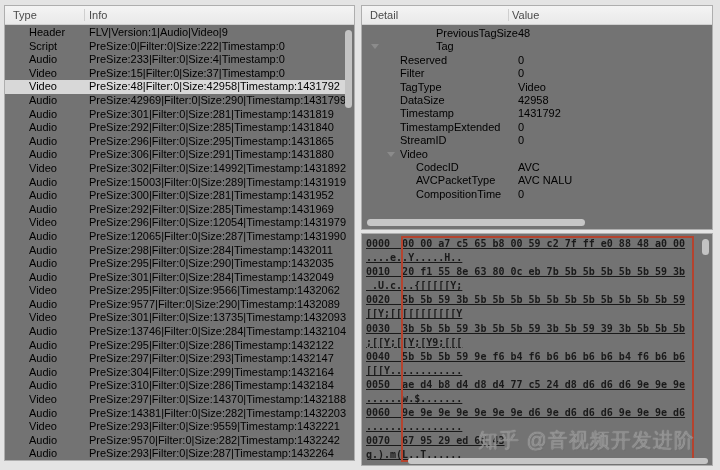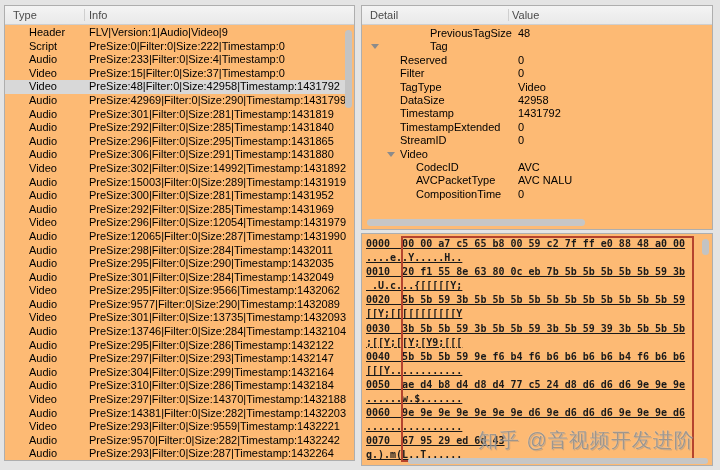--- a/index.html
+++ b/index.html
@@ -1,19 +1,19 @@
 <!DOCTYPE html>
 <html><head>
 <meta charset="utf-8">
 <style>
   * { margin:0; padding:0; box-sizing:border-box; }
   html,body { width:720px; height:470px; overflow:hidden; }
   body { background:#e4e4e4; font-family:"Liberation Sans", sans-serif; position:relative; }
 
-  .panel { position:absolute; background:#fdba74; border:1px solid #aeaeae; }
+  .panel { position:absolute; background:#737373; border:1px solid #aeaeae; }
   #panel-left  { left:4px;  top:5px;   width:351px; height:456px; }
   #panel-detail{ left:361px; top:5px;  width:352px; height:225px; }
   #panel-hex   { left:361px; top:233px; width:352px; height:233px; }
 
   .thead { position:absolute; left:0; top:0; right:0; height:19px;
            background:linear-gradient(#f4f4f4,#e9e9e9); border-bottom:1px solid #cfcfcf;
            font-size:11px; color:#4a4a4a; }
   .th { position:absolute; top:3px; }
   .th-sep { position:absolute; top:3px; bottom:3px; width:1px; background:#cfcfcf; }
 
@@ -28,21 +28,21 @@
   #leftVThumb { right:2px; top:24px; height:78px; }
   #hexVThumb  { right:3px; top:5px;  height:16px; }
   .hthumb { position:absolute; height:7px; background:#c6c6c6; border-radius:3.5px; }
   #detailHThumb { left:5px; top:213px; width:218px; }
   #hexHThumb { left:46px; bottom:1px; width:300px; height:6px; }
 
   
   #detailRows { position:absolute; left:0; top:21px; right:2px; overflow:hidden; }
   .dr { position:relative; height:13.4px; line-height:13.4px; font-size:11px; color:#000; white-space:nowrap; }
   .dlab { position:absolute; }
-  .lvl0 .dlab { left:20px;padding-left:48px; } .lvl1 .dlab { left:38px; } .lvl2 .dlab { left:54px; }
+  .lvl0 .dlab { left:26px;padding-left:48px; } .lvl1 .dlab { left:38px; } .lvl2 .dlab { left:54px; }
   .dval { position:absolute; left:150px;margin-left:6px; }
   .tri { position:absolute; top:4px; width:0; height:0;
          border-left:4px solid transparent; border-right:4px solid transparent;
          border-top:5px solid #8b8b8b; }
   .lvl0 .tri { left:9px; } .lvl1 .tri { left:25px; }
 
   
   #hexLines { position:absolute; left:4px; top:3px; right:14px;
               font-family:"DejaVu Sans Mono", monospace; font-size:10px; font-weight:600;
               line-height:14.1px; color:#1a1a1a; white-space:pre; overflow:hidden;text-decoration:underline; }

